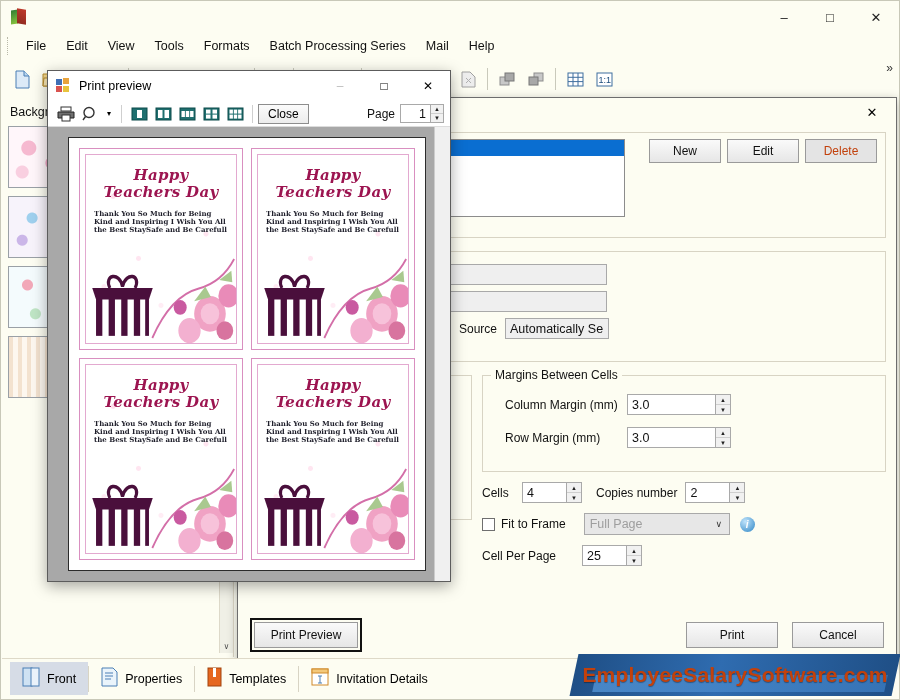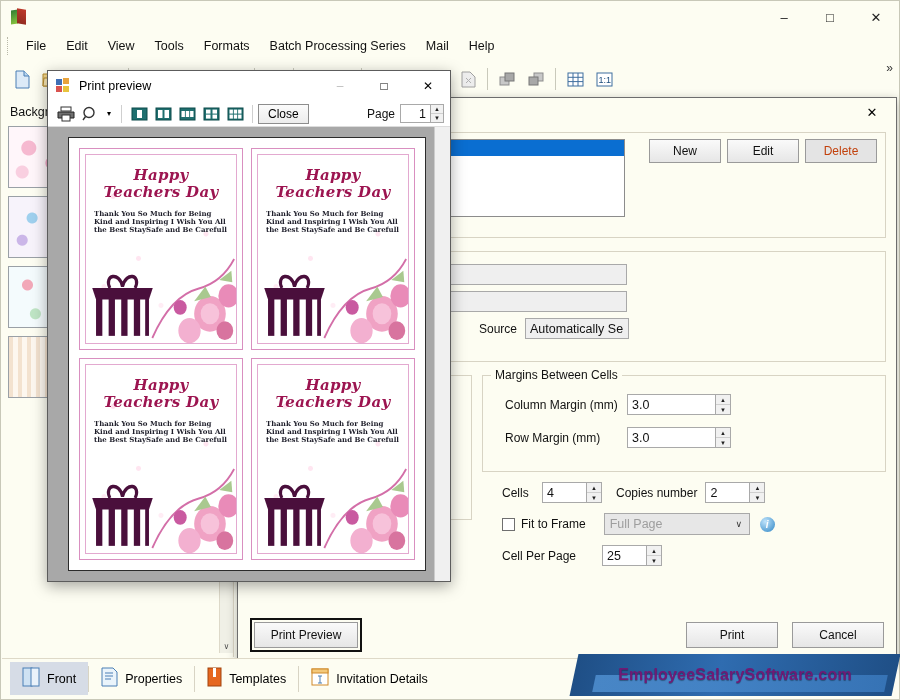--- a/index.html
+++ b/index.html
@@ -54,21 +54,21 @@
 
   
   .printdlg{ position:absolute; left:236px; top:96px; width:660px; height:566px; background:#fdfdf2; border:1px solid #6d6d6d; box-shadow:0 3px 10px rgba(0,0,0,.30);}
   .pd-title{ height:28px; display:flex; align-items:center; padding:0 4px 0 12px; background:#fdfdf2; }
   .pd-title .t{ font-size:12.5px; }
   .pd-title .x{ margin-left:auto;width:40px;height:26px;display:flex;align-items:center;justify-content:center;font-size:13px;}
   .pd-body{ position:absolute;left:0;right:0;top:28px;bottom:0; padding:6px 10px;}
 
   fieldset{ border:1px solid #d8d4c4; margin:0 0 6px 0; padding:6px 8px 8px 8px;}
   legend{ font-size:12px; padding:0 4px; color:#111;}
-  .row{ display:flex; align-items:center; margin-bottom:6px;margin-left:20px;}
+  .row{ display:flex; align-items:center; margin-bottom:6px;}
   .lbl{ font-size:12px; color:#111; }
   .tf{ border:1px solid #a9a9a9; background:#efefef; height:21px; padding:2px 4px; font-size:12.5px; font-family:"Liberation Sans",sans-serif; color:#111;}
   .tf.white{background:#fff;}
   .btn{ border:1px solid #9a9a9a; background:linear-gradient(#fafafa,#e6e6e6); height:24px; min-width:72px; font-size:12px; font-family:"Liberation Sans",sans-serif; color:#111;}
   .btn:disabled{ color:#c2410c; background:#e4e4e4;}
   .listbox{ border:1px solid #8c8c8c; background:#fff; height:78px; }
   .listbox .item{ background:#0a6ed1; color:#fff; font-size:12.5px; padding:1px 3px; }
   .spin{ display:inline-flex; align-items:stretch; }
   .spin .tf{ border-right:none; }
   .spin .btns{ width:16px;border:1px solid #a9a9a9;background:#f1f1f1;display:flex;flex-direction:column;}
@@ -121,21 +121,21 @@
   .gift{ position:absolute; left:3%; bottom:2%; width:42%; height:38%;}
 
   
   .statusbar{ position:absolute;left:1px;right:1px;bottom:1px;height:40px;background:#fdfdf2;border-top:1px solid #ded9c8;display:flex;align-items:center;padding-left:8px;}
   .sb-item{ display:flex;align-items:center;gap:7px;padding:5px 12px;font-size:12.5px;}
   .sb-item.active{ background:#d6dce6;}
   .sb-sep{ width:1px;height:26px;background:#d8d4c4;}
   .brand{ position:absolute;right:2px;bottom:2px;width:322px;height:42px;}
   .brand .shape{ position:absolute;inset:0; background:linear-gradient(90deg,#1f4f86,#2f6cb0 45%,#1f4f86); transform:skewX(-12deg); }
   .brand .shape2{ position:absolute; left:20px; right:10px; top:50%; bottom:4px; background:linear-gradient(90deg,#4f8fd0,#3a79bd); transform:skewX(-12deg); opacity:.85;}
-  .brand .txt{ position:absolute; inset:0; display:flex;align-items:center;justify-content:center; color:#701a75; font-weight:bold; font-size:16px; letter-spacing:.2px; text-shadow:0 1px 1px rgba(0,0,0,.35);}
+  .brand .txt{ position:absolute; inset:0; display:flex;align-items:center;justify-content:center; color:#c2410c; font-weight:bold; font-size:21px; letter-spacing:.2px; text-shadow:0 1px 1px rgba(0,0,0,.35);}
 </style>
 </head>
 <body>
 
 <div class="app">
 
   <div class="titlebar">
     <span class="app-icon">
         <i class="a"></i>
         <i class="b"></i>

